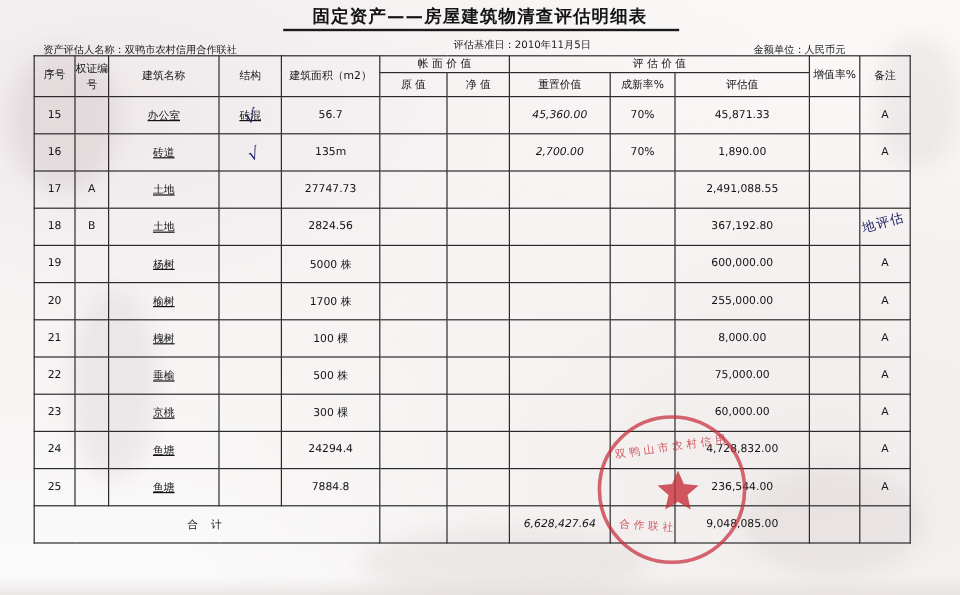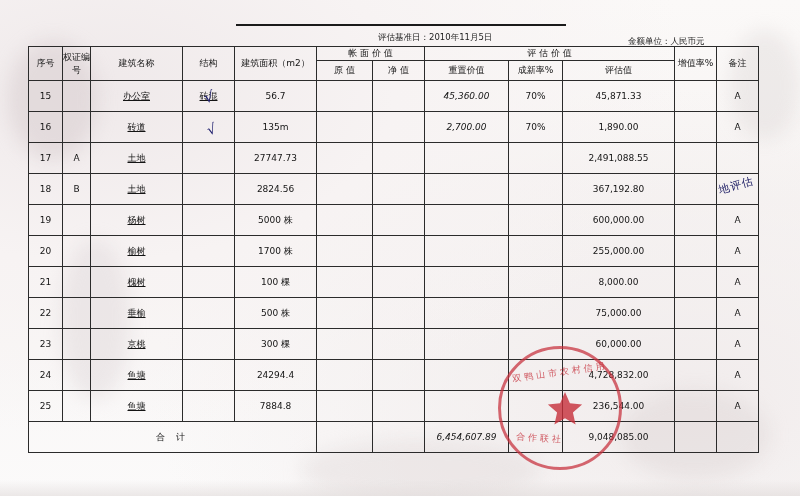--- a/index.html
+++ b/index.html
@@ -167,22 +167,26 @@
 </head>
 <body>
 
 <div id="sheet">
   <div class="blotch b1"></div>
   <div class="blotch b2"></div>
   <div class="blotch b3"></div>
   <div class="blotch b4"></div>
   <div class="blotch b5"></div>
 
+  <div id="title-band">
+    <div id="doc-title">固定资产——房屋建筑物清查评估明细表</div>
+  </div>
   <div id="title-underline"></div>
 
+  <div class="hdr" id="hdr-owner">资产评估人名称：双鸭市农村信用合作联社</div>
   <div class="hdr" id="hdr-base">评估基准日：2010年11月5日</div>
   <div class="hdr" id="hdr-unit">金额单位：人民币元</div>
 
   <table id="tbl">
     <colgroup>
       <col style="width:34px">
       <col style="width:28px">
       <col style="width:92px">
       <col style="width:52px">
       <col style="width:82px">
@@ -366,21 +370,21 @@
           <td class="num r-right"></td>
           <td class="num"></td>
           <td class="num r-rightp">236,544.00</td>
           <td class="num"></td>
           <td class="num">A</td>
         </tr>
         <tr class="trow">
           <td colspan="5" class="cnb">合 计</td>
           <td class="num"></td>
           <td class="num"></td>
-          <td class="num r-right">6,454,607.89</td>
+          <td class="num r-right">6,628,427.64</td>
           <td class="num"></td>
           <td class="num r-rightp">9,048,085.00</td>
           <td class="num"></td>
           <td class="num"></td>
         </tr>
       </tbody>
   </table>
 
   <div class="ink" id="ink-check1">√</div>
   <div class="ink" id="ink-check2">√</div>

